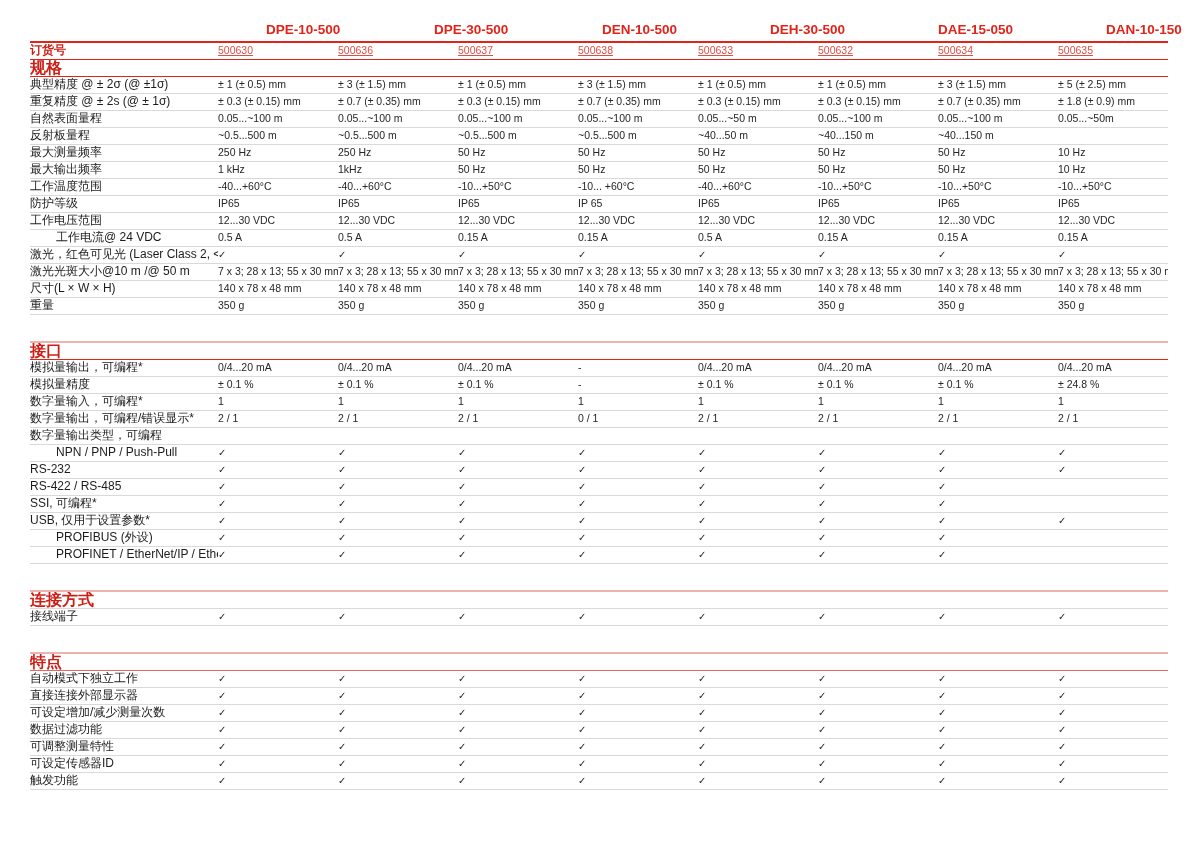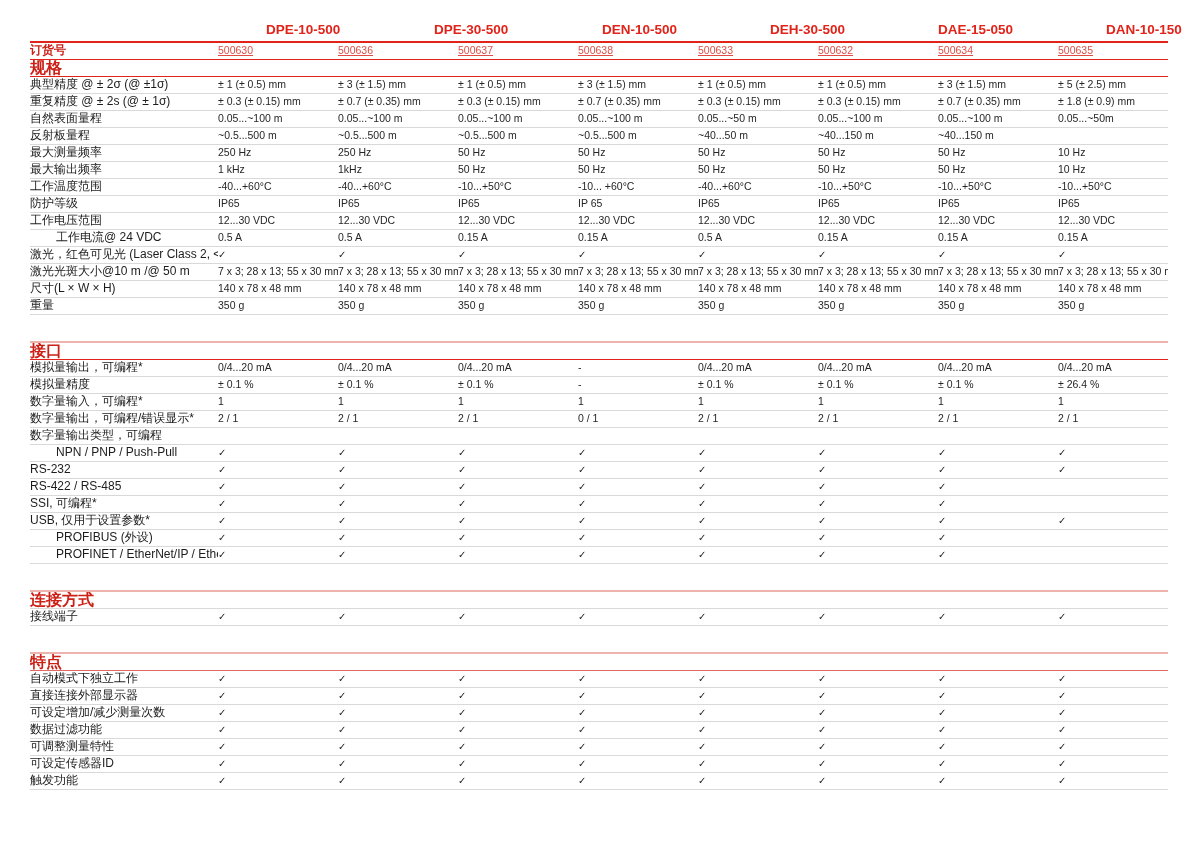--- a/index.html
+++ b/index.html
@@ -271,21 +271,21 @@
       </div>
       <div class="grid-row data-row">
         <div class="cell label-cell">模拟量精度</div>
         <div class="cell ">± 0.1 %</div>
         <div class="cell ">± 0.1 %</div>
         <div class="cell ">± 0.1 %</div>
         <div class="cell ">-</div>
         <div class="cell ">± 0.1 %</div>
         <div class="cell ">± 0.1 %</div>
         <div class="cell ">± 0.1 %</div>
-        <div class="cell ">± 26.4 %</div>
+        <div class="cell ">± 24.8 %</div>
       </div>
       <div class="grid-row data-row">
         <div class="cell label-cell">数字量输入，可编程*</div>
         <div class="cell ">1</div>
         <div class="cell ">1</div>
         <div class="cell ">1</div>
         <div class="cell ">1</div>
         <div class="cell ">1</div>
         <div class="cell ">1</div>
         <div class="cell ">1</div>

